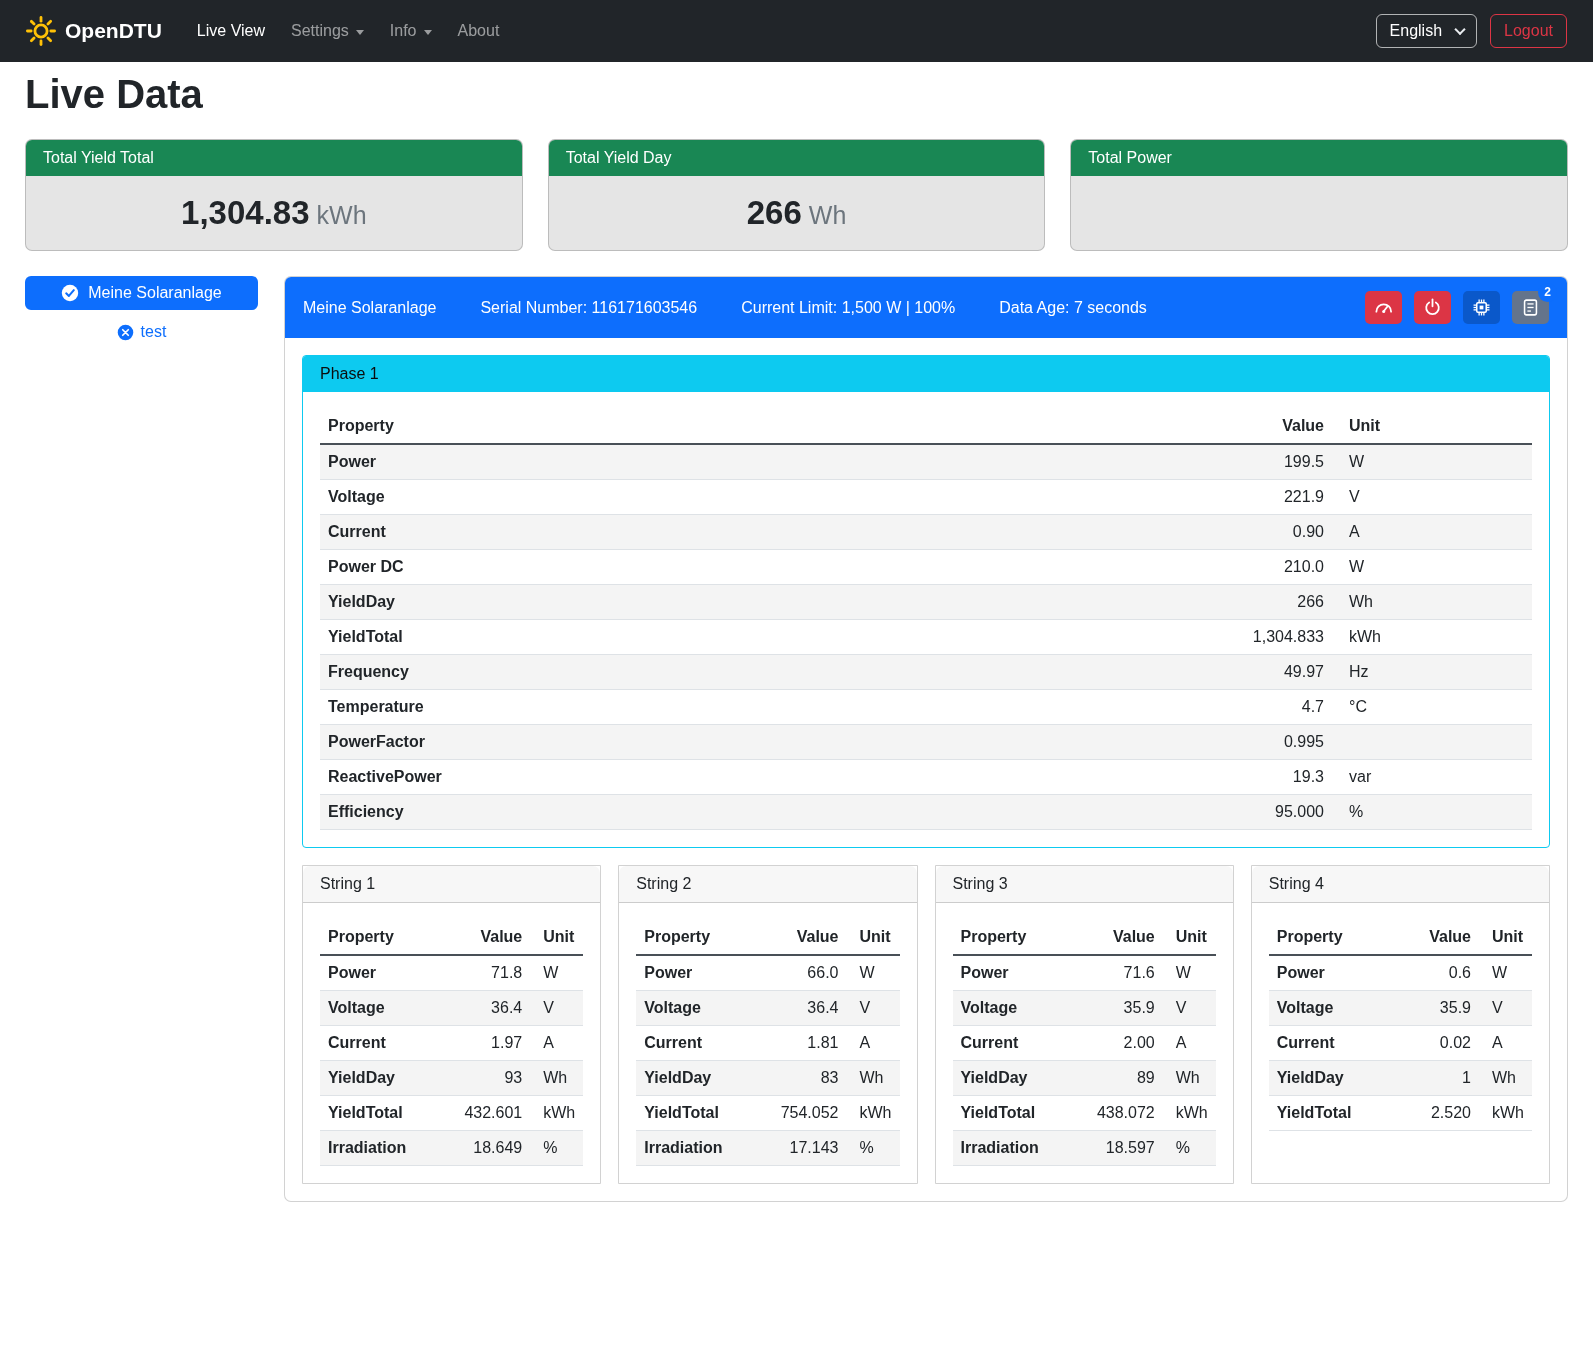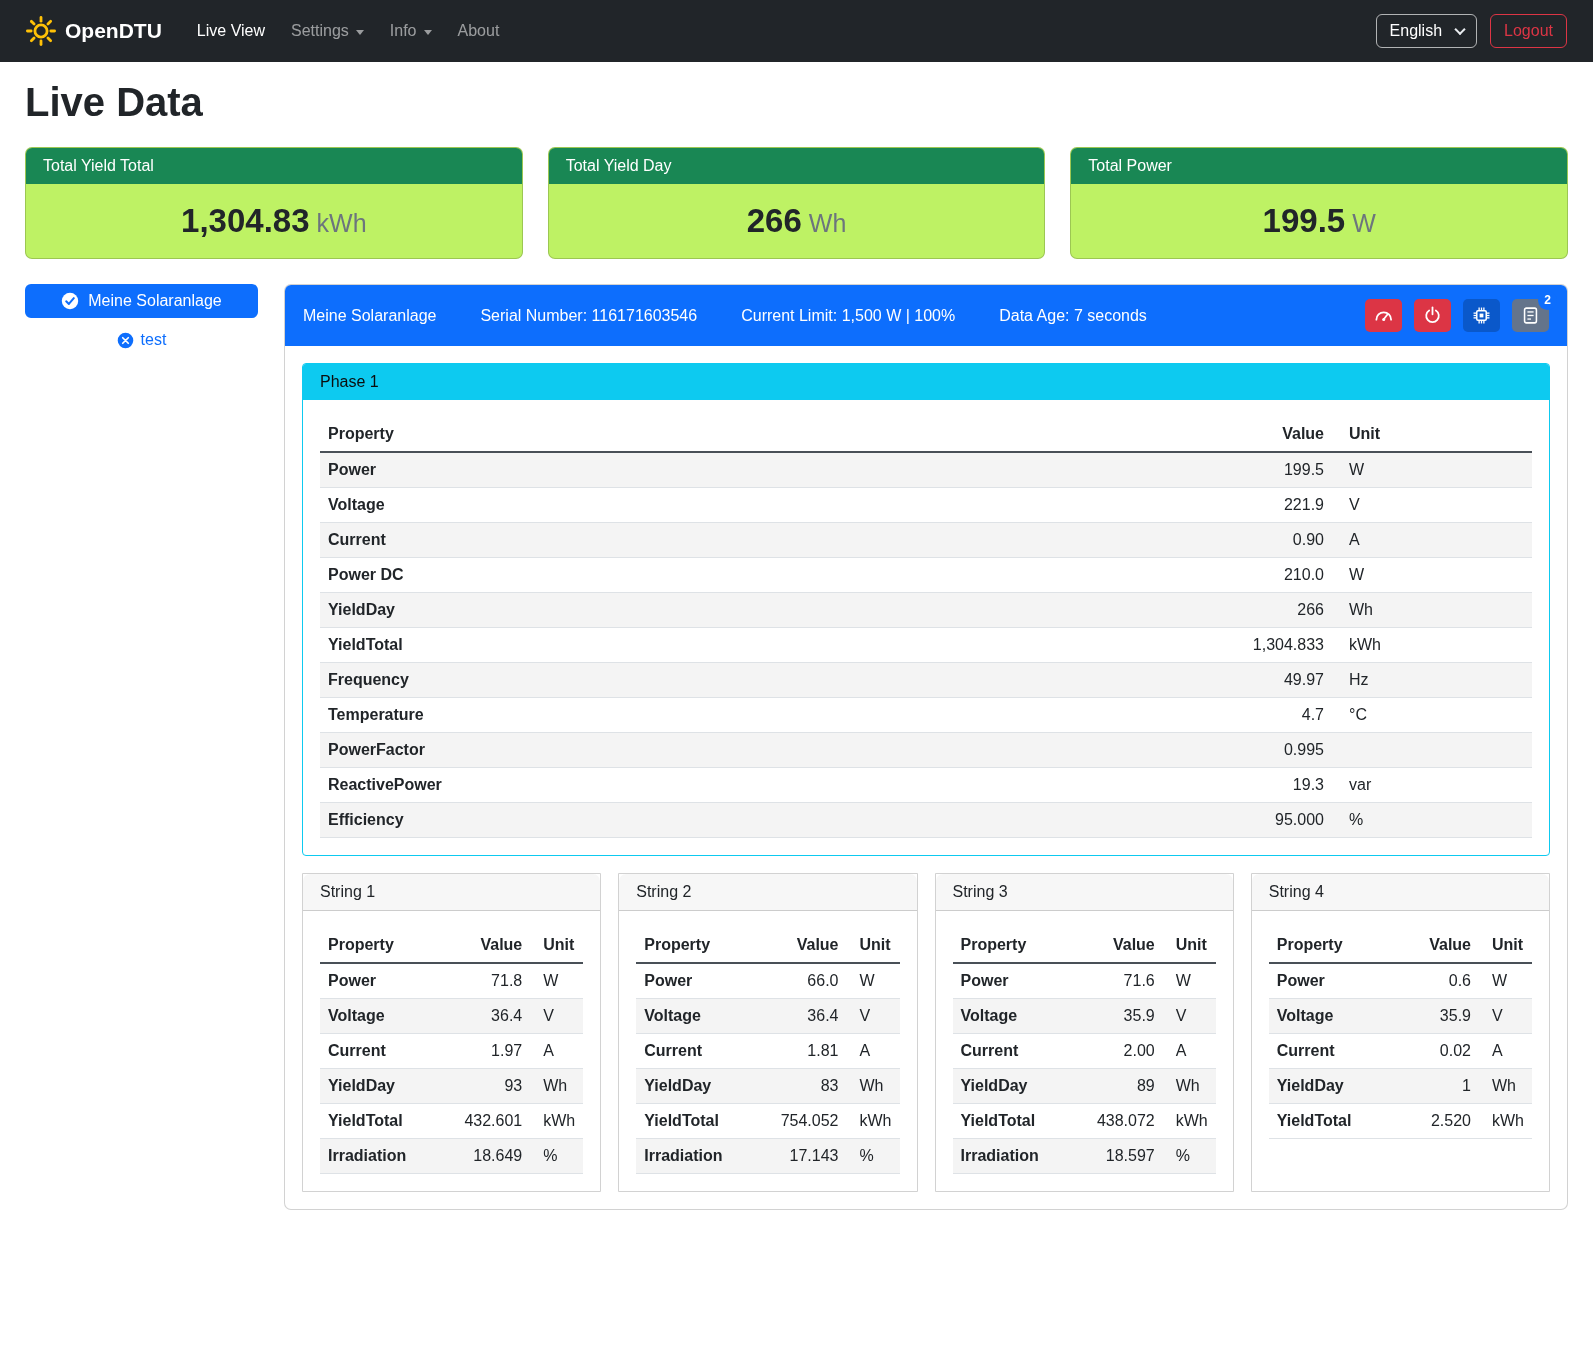--- a/index.html
+++ b/index.html
@@ -66,27 +66,27 @@
     border: 1px solid #dc3545;
     color: #dc3545;
     border-radius: 6px;
     padding: 7px 13px;
     font-size: 16px;
     font-family: inherit;
     cursor: pointer;
   }
 
   
-  .container { padding: 12px 25px 24px; }
+  .container { padding: 4px 25px 24px; }
   h1.page-title { font-size: 40px; font-weight: 600; margin: 6px 0 22px; }
 
   .summary-row { display: flex; gap: 25px; margin-bottom: 25px; }
   .card {
     flex: 1;
-    background: #bef264;
+    background: #e5e5e5;
     border: 1px solid rgba(0,0,0,.175);
     border-radius: 7px;
     overflow: hidden;
   }
   .card-header-green {
     background: #198754; color: #fff;
     padding: 9px 17px; font-size: 16px;
   }
   .card-body-center { padding: 18px 17px; text-align: center; }
   .big-value { font-size: 33px; font-weight: 700; color: #212529; }
@@ -246,23 +246,20 @@
       </div>
     </div>
     <div class="card">
       <div class="card-header-green">Total Yield Day</div>
       <div class="card-body-center">
         <span class="big-value">266</span><span class="big-unit">Wh</span>
       </div>
     </div>
     <div class="card">
       <div class="card-header-green">Total Power</div>
-      <div class="card-body-center">
-        <span class="big-value">199.5</span><span class="big-unit">W</span>
-      </div>
     </div>
   </div>
 
   <div class="content-row">
 
     <aside class="sidebar">
       <button class="inverter-btn">
         <svg width="18" height="18" viewBox="0 0 16 16">
           <circle cx="8" cy="8" r="7.3" fill="#ffffff"></circle>
           <path d="M4.6 8.3 L7 10.6 L11.4 5.5" fill="none" stroke="#0d6efd" stroke-width="1.8" stroke-linecap="round" stroke-linejoin="round"></path>

